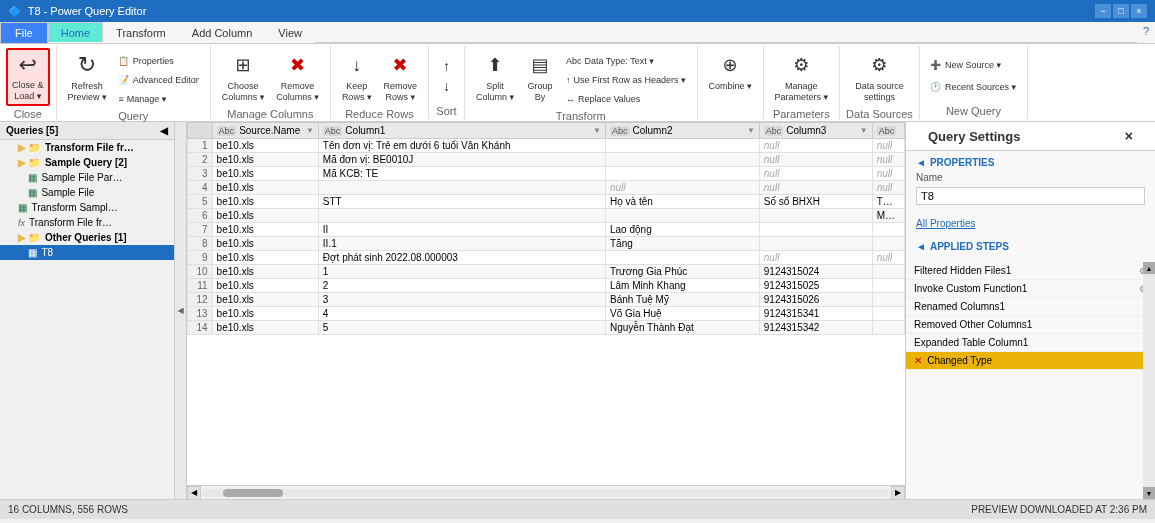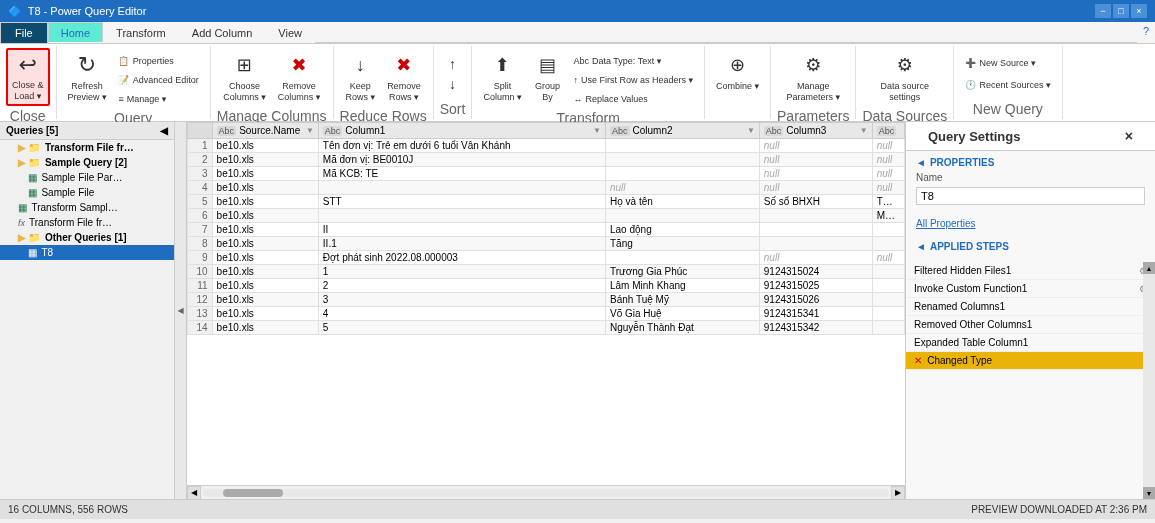--- a/index.html
+++ b/index.html
@@ -61,21 +61,21 @@
       min-width: fit-content;
     }
     .ribbon-group-content {
       display: flex;
       flex-direction: row;
       align-items: flex-start;
       gap: 2px;
       flex: 1;
     }
     .ribbon-group-label {
-      font-size: 14px;
+      font-size: 11px;
       color: #666;
       margin-top: 2px;
       text-align: right;
     }
     .ribbon-btn {
       display: flex;
       flex-direction: column;
       align-items: center;
       justify-content: flex-start;
       padding: 2px 4px;
@@ -335,21 +335,21 @@
     <span>T8 - Power Query Editor</span>
   </div>
   <div class="title-bar-controls">
     <button class="title-bar-btn">−</button>
     <button class="title-bar-btn">□</button>
     <button class="title-bar-btn">×</button>
   </div>
 </div>
 
 <div class="ribbon-tabs">
-  <div class="ribbon-tab active" style="background:#0c4a6e;color:white;">File</div>
+  <div class="ribbon-tab active" style="background:#3b82f6;color:white;">File</div>
   <div class="ribbon-tab active" style="background:#5eead4;border-color:#ccc;color:#1e6dc0;border-bottom:1px solid white;">Home</div>
   <div class="ribbon-tab">Transform</div>
   <div class="ribbon-tab">Add Column</div>
   <div class="ribbon-tab">View</div>
   <div style="flex:1;border-bottom:1px solid #ccc;"></div>
   <div style="padding:3px 6px;font-size:11px;color:#1e6dc0;cursor:pointer;">?</div>
 </div>
 
 <div class="ribbon">
 

